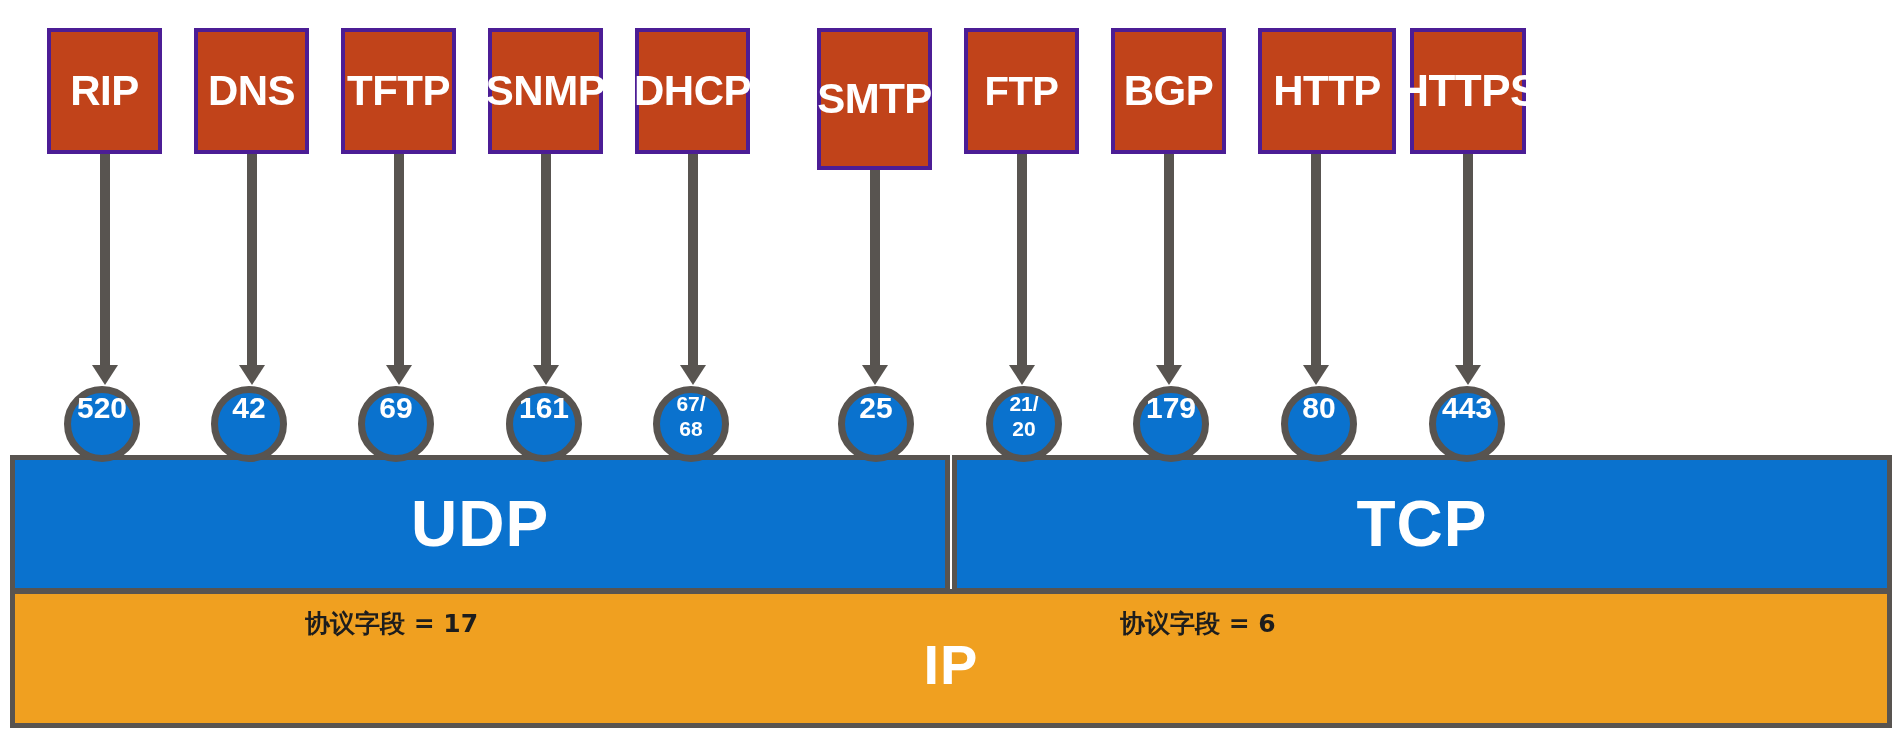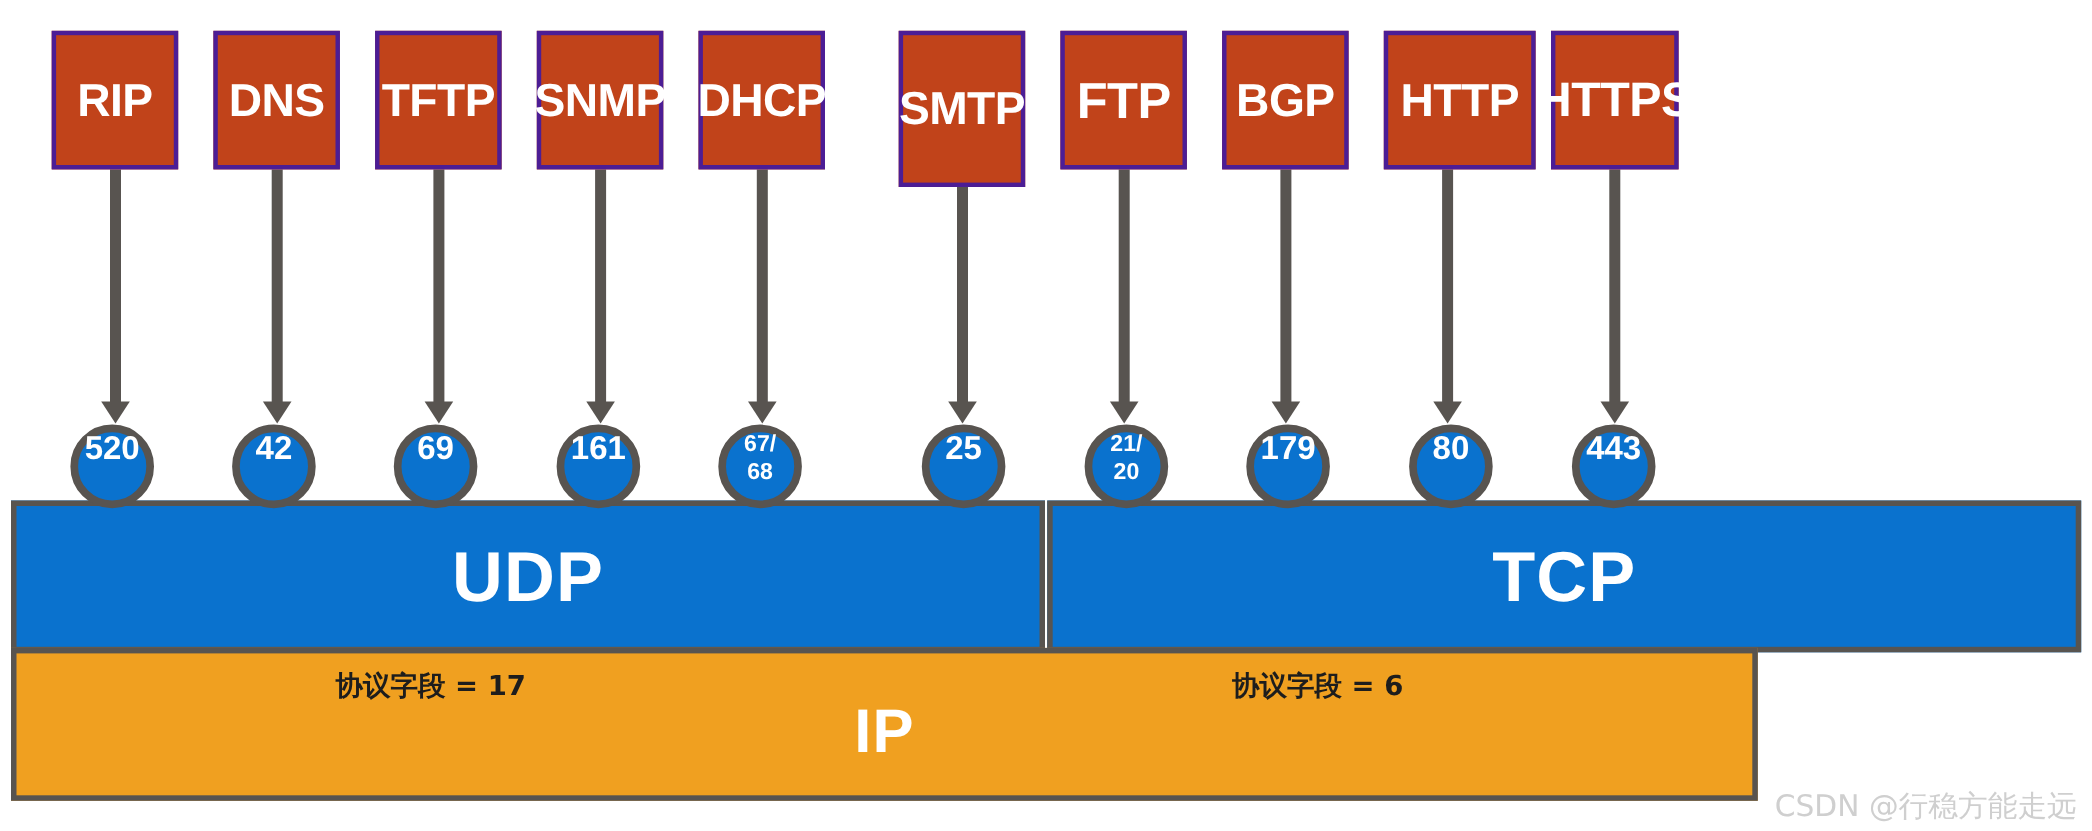--- a/index.html
+++ b/index.html
@@ -130,21 +130,21 @@
 <div id="stage">
 
   <div class="transport-bar" id="tcp-bar" style="left:952px;top:455px;width:940px;height:138px;">
     <span>TCP</span>
   </div>
 
   <div class="transport-bar" id="udp-bar" style="left:10px;top:455px;width:940px;height:138px;">
     <span>UDP</span>
   </div>
 
-  <div id="ip-bar" style="left:10px;top:589px;width:1588px;height:139px;">
+  <div id="ip-bar" style="left:10px;top:589px;width:1882px;height:139px;">
     <div id="ip-label" style="top:38px;">IP</div>
     <div class="proto-field" style="left:290px;top:13px;">协议字段 = 17</div>
     <div class="proto-field" style="left:1105px;top:13px;">协议字段 = 6</div>
   </div>
 
   <div id="nodes-layer">
       <div class="arrow" style="left: 99.5px; top: 154px; height: 212px;"></div>
       <div class="proto-box" style="left: 47px; top: 28px; width: 115px; height: 126px; font-size: 42px;">
         <span>RIP</span>
       </div>
@@ -181,21 +181,21 @@
         <span class="l2">68</span>
       </div>
       <div class="arrow" style="left: 869.5px; top: 154px; height: 212px;"></div>
       <div class="proto-box" style="left: 817px; top: 28px; width: 115px; height: 142px; font-size: 42px;">
         <span>SMTP</span>
       </div>
       <div class="port-circle single" style="left: 838px; top: 386px; width: 76px; height: 76px;">
         <span class="l1">25</span>
       </div>
       <div class="arrow" style="left: 1016.5px; top: 154px; height: 212px;"></div>
-      <div class="proto-box" style="left: 964px; top: 28px; width: 115px; height: 126px; font-size: 46px;">
+      <div class="proto-box" style="left: 964px; top: 28px; width: 115px; height: 126px; font-size: 40px;">
         <span>FTP</span>
       </div>
       <div class="port-circle dual" style="left: 986px; top: 386px; width: 76px; height: 76px;">
         <span class="l1">21/</span>
         <span class="l2">20</span>
       </div>
       <div class="arrow" style="left: 1163.5px; top: 154px; height: 212px;"></div>
       <div class="proto-box" style="left: 1111px; top: 28px; width: 115px; height: 126px; font-size: 42px;">
         <span>BGP</span>
       </div>
@@ -211,15 +211,14 @@
       </div>
       <div class="arrow" style="left: 1462.5px; top: 154px; height: 212px;"></div>
       <div class="proto-box" style="left: 1410px; top: 28px; width: 116px; height: 126px; font-size: 44px;">
         <span>HTTPS</span>
       </div>
       <div class="port-circle single" style="left: 1429px; top: 386px; width: 76px; height: 76px;">
         <span class="l1">443</span>
       </div>
     </div>
 
-  <div id="watermark">CSDN @行稳方能走远</div>
 
 </div>
 
 </body></html>

